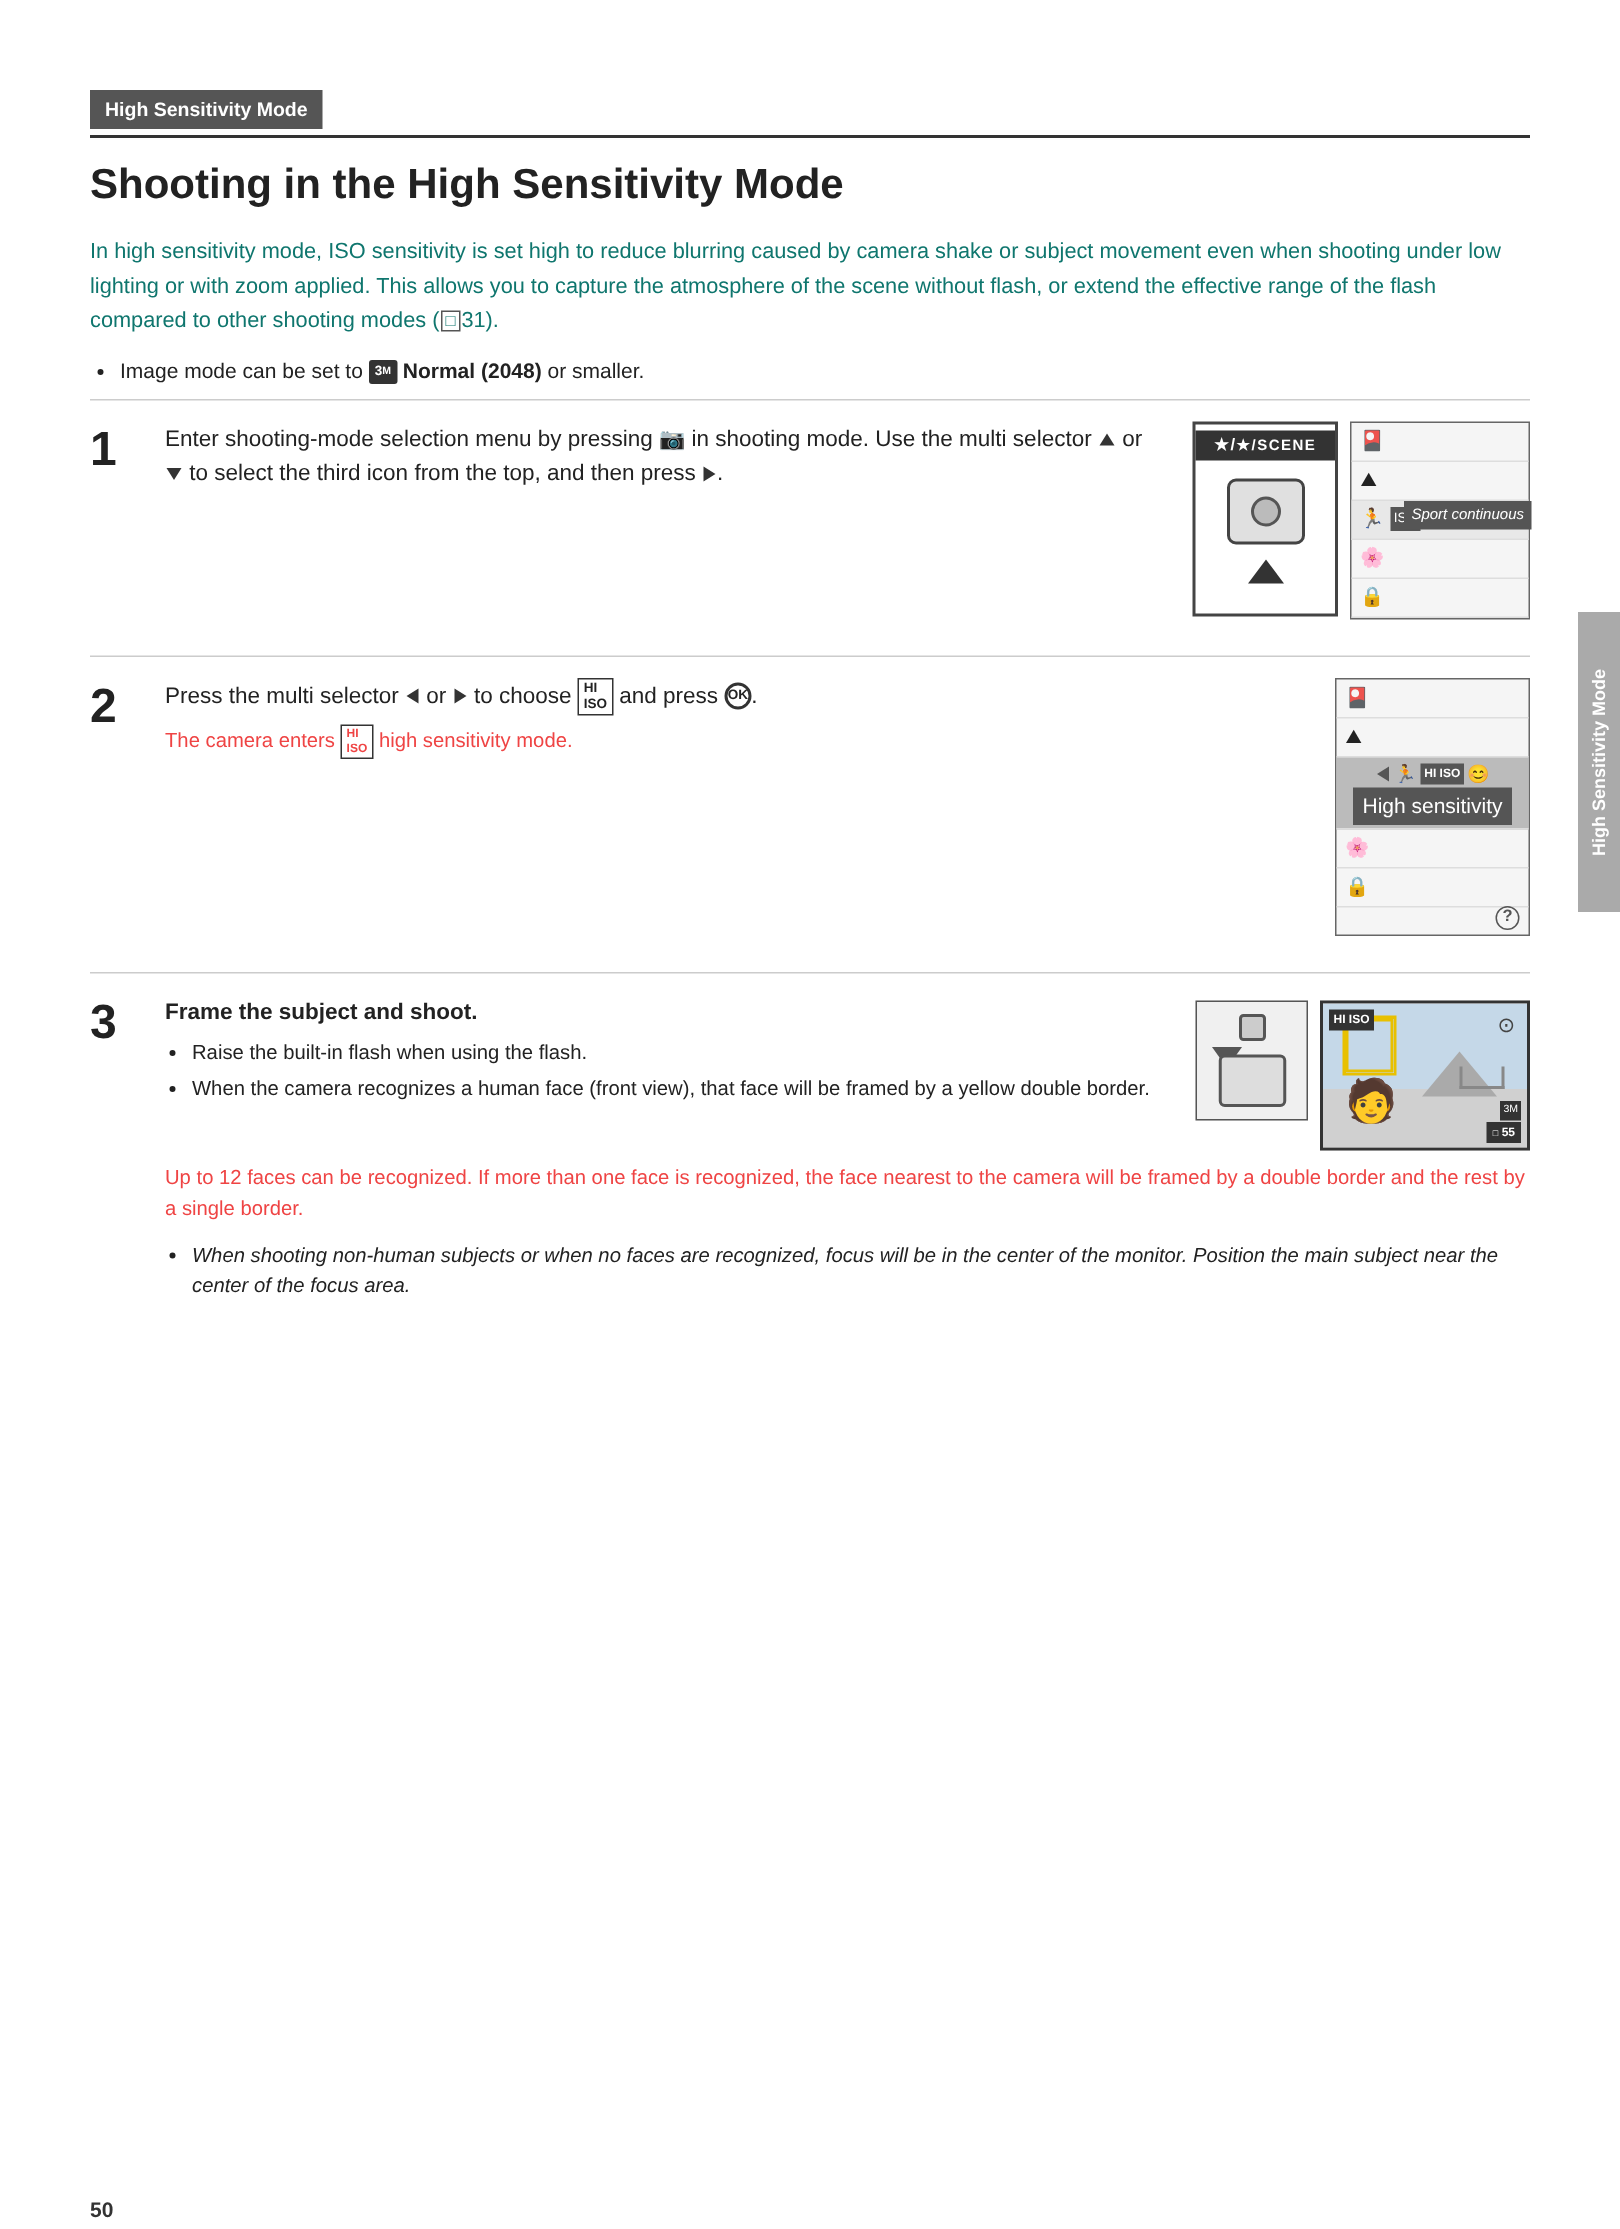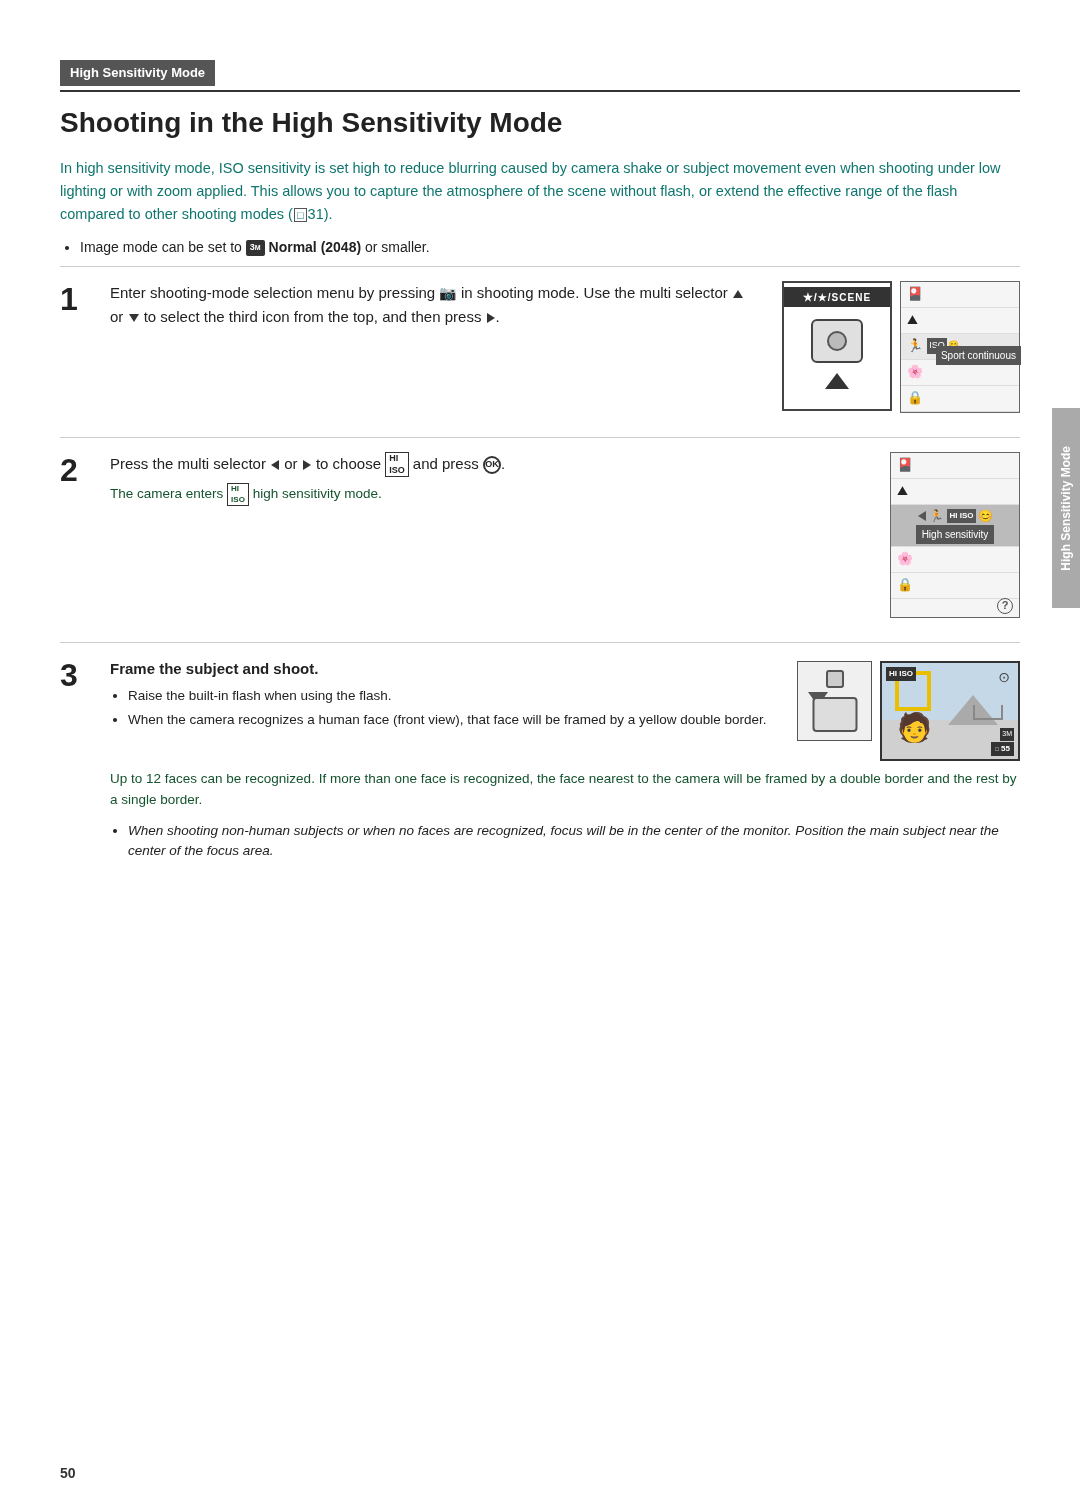--- a/index.html
+++ b/index.html
@@ -118,21 +118,21 @@
       flex: 1;
     }
     .step-title {
       font-size: 15px;
       font-weight: normal;
       line-height: 1.55;
       margin-bottom: 6px;
     }
     .step-desc {
       font-size: 13.5px;
-      color: #14532d;
+      color: #ef4444;
       line-height: 1.55;
     }
     .step-sub-bullets {
       margin: 6px 0 4px 18px;
     }
     .step-sub-bullets li {
       list-style: disc;
       font-size: 13.5px;
       line-height: 1.55;
       margin-bottom: 3px;
@@ -142,21 +142,21 @@
     
     .diagram-group {
       display: flex;
       gap: 8px;
       margin-left: 8px;
     }
 
     
     .scene-selector {
       border: 2px solid #444;
-      width: 110px;
+      width: 97px;
       height: 130px;
       position: relative;
       background: #fff;
       display: flex;
       flex-direction: column;
       align-items: center;
       justify-content: flex-start;
       padding: 4px 0;
     }
     .scene-top-bar {
@@ -204,39 +204,40 @@
       align-items: center;
     }
     .tooltip-box {
       position: absolute;
       right: -2px;
       background: #555;
       color: #fff;
       font-size: 10px;
       padding: 2px 5px;
       white-space: nowrap;
-      top: 12px;
+      top: 0;
+      font-style: italic;
     }
 
     
     .step2-panel {
       border: 1.5px solid #666;
       width: 130px;
       background: #f5f5f5;
       display: flex;
       flex-direction: column;
       position: relative;
     }
     .step2-panel .icon-menu-row.active-row {
       background: #ccc;
     }
     .hi-tooltip {
       background: #555;
       color: #fff;
-      font-size: 10px;
+      font-size: 14px;
       padding: 2px 6px;
       text-align: center;
     }
     .question-mark {
       position: absolute;
       bottom: 3px;
       right: 6px;
       width: 16px;
       height: 16px;
       border-radius: 50%;

